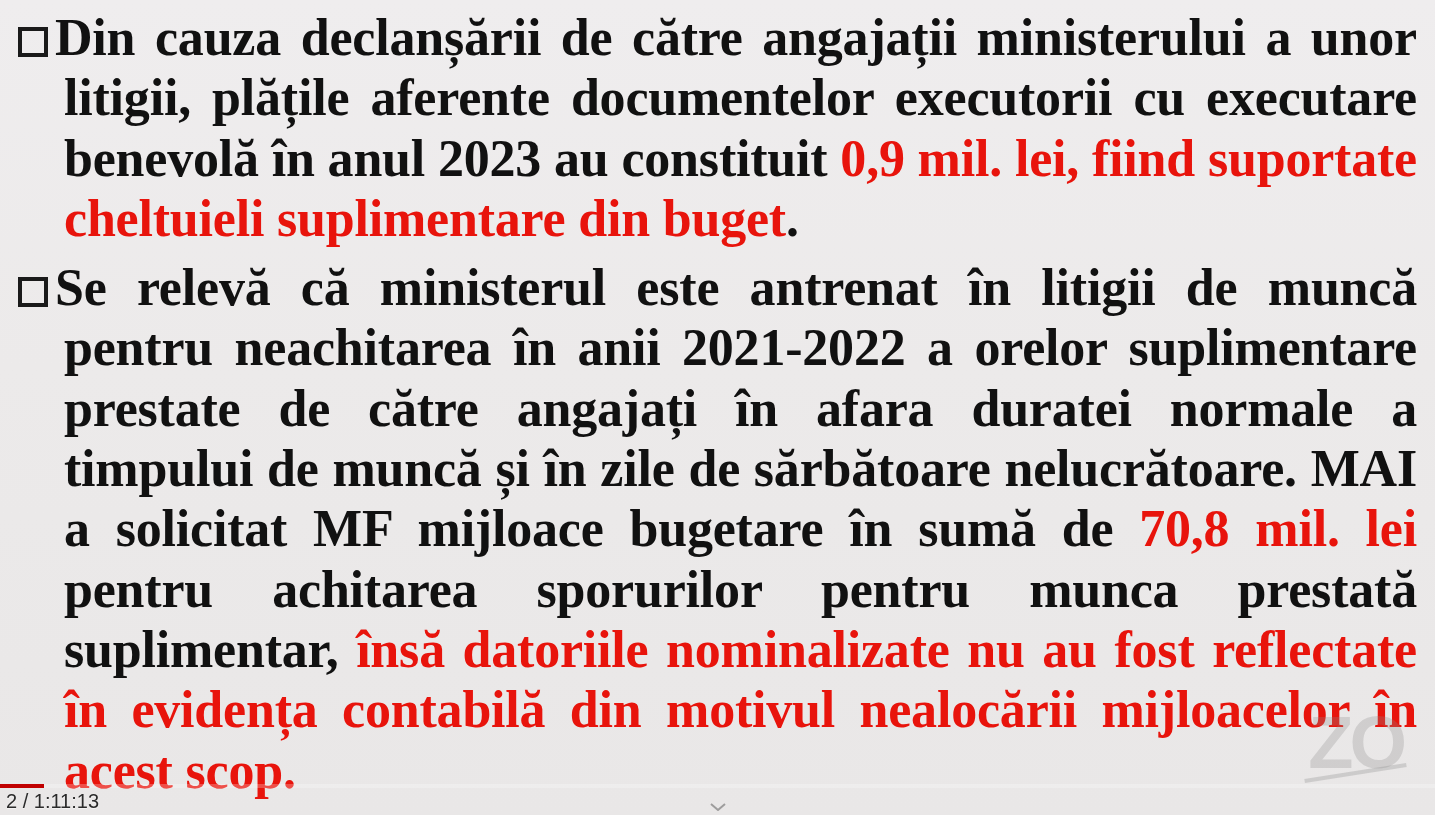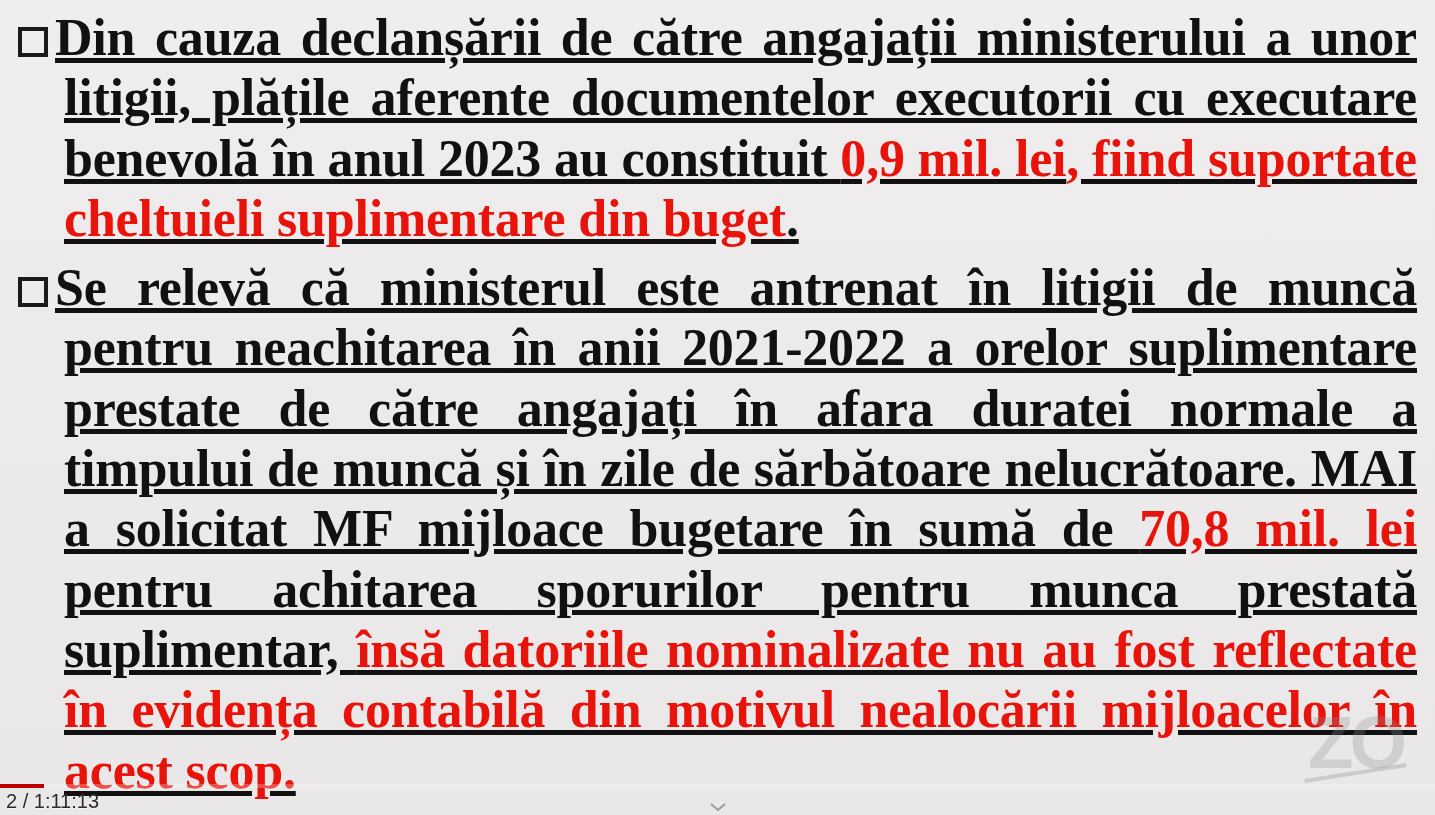--- a/index.html
+++ b/index.html
@@ -17,21 +17,20 @@
   #slide {
     position: absolute;
     inset: 0;
     background: linear-gradient(180deg, #efedee 0%, #eceaea 45%, #e9e7e7 100%);
   }
   .bullet-block {
     position: absolute;
     left: 18px;
     right: 18px;
     color: #111111;
-    text-decoration: underline;
   }
   .bullet-row {
     display: block;
     text-align: justify;
     text-justify: inter-word;
     font-weight: bold;
     font-size: 52px;
     line-height: 1.16;
     letter-spacing: -0.2px;
   }

